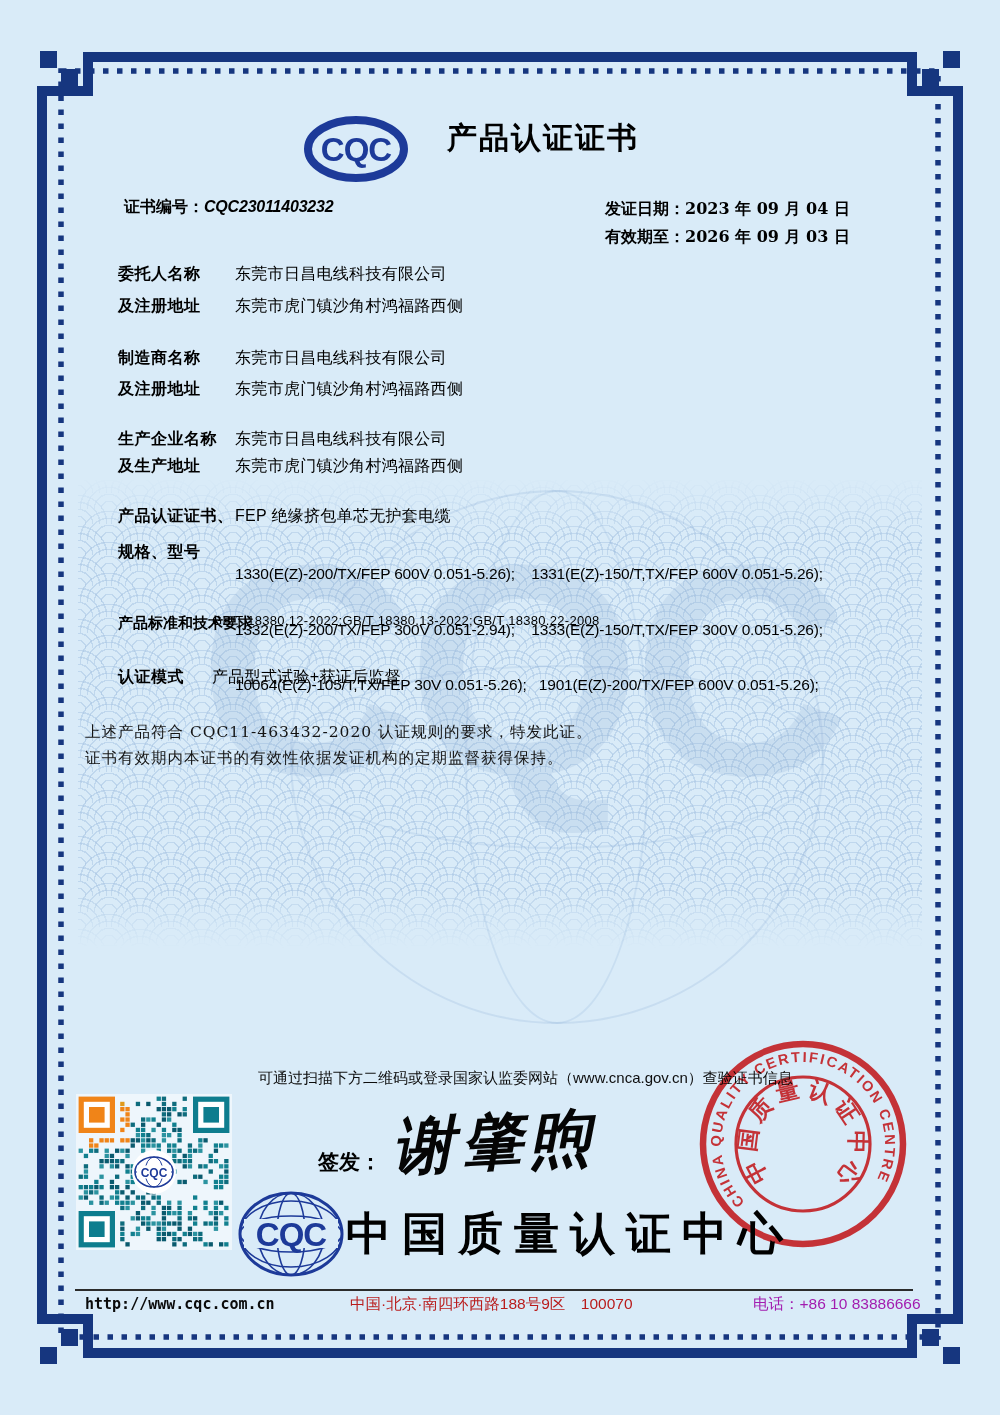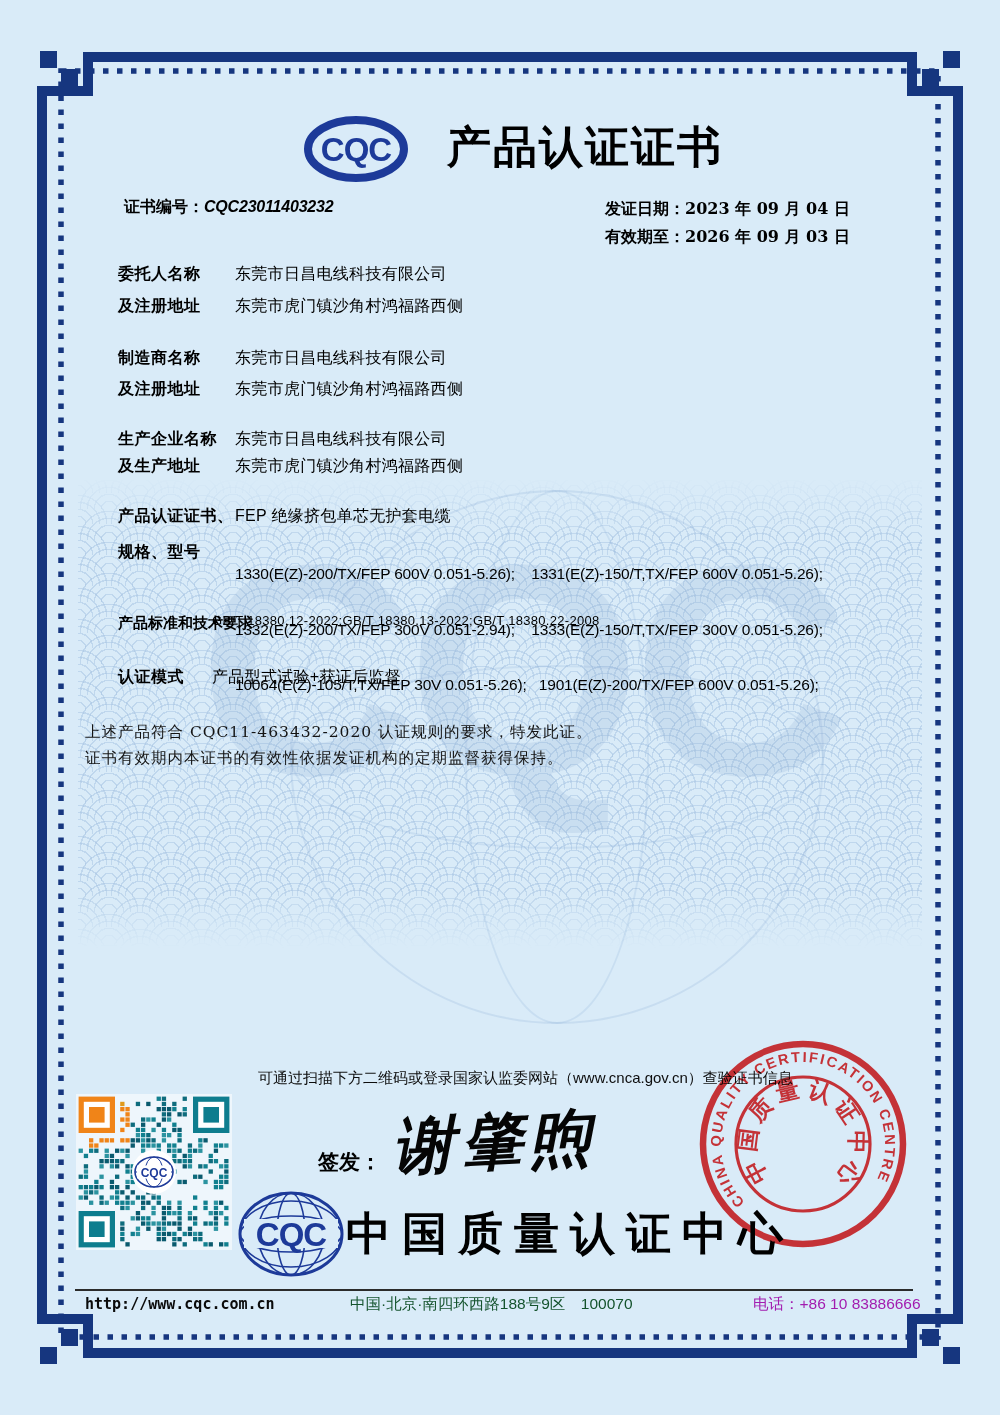--- a/index.html
+++ b/index.html
@@ -33,41 +33,41 @@
     -webkit-mask-image:linear-gradient(180deg,transparent 0,#000 60px,#000 410px,transparent 470px);
             mask-image:linear-gradient(180deg,transparent 0,#000 60px,#000 410px,transparent 470px);
   }
   .wm-text{
     left:150px;top:520px;width:740px;text-align:center;
     font-family:var(--sans);font-weight:bold;font-size:300px;line-height:1;
     letter-spacing:-8px;color:rgba(140,172,212,.20);
   }
 
   
-  .title{left:447px;top:118px;font-size:44px;font-weight:bold;letter-spacing:2px;font-family:var(--sans);}
+  .title{left:447px;top:118px;font-size:30px;font-weight:bold;letter-spacing:2px;font-family:var(--sans);}
   .certline{left:124px;top:197px;font-size:16px;}
   .certline .lab{font-family:var(--serif);font-weight:bold;}
   .certline .val{font-family:var(--sans);font-weight:bold;letter-spacing:-.2px;font-style:italic;}
   .dates{left:605px;top:195px;font-family:var(--serif);font-weight:bold;font-size:16px;line-height:28px;white-space:nowrap;}
 
   
   .flabel{font-weight:bold;font-size:16px;letter-spacing:.5px;white-space:nowrap;margin-left:33px;}
   .fvalue{font-size:16px;letter-spacing:.3px;white-space:nowrap;text-align:right;}
   .models{font-size:15.5px;line-height:18.5px;white-space:pre;letter-spacing:-.2px;}
   .stmt{font-family:var(--serif);font-size:15.5px;letter-spacing:1px;color:#141414;white-space:nowrap;text-align:right;}
 
   
   .note{left:258px;top:1069px;font-size:15px;color:#0d0d0d;white-space:nowrap;}
   .signlab{left:318px;top:1148px;font-family:var(--serif);font-weight:bold;font-size:21px;}
   .signature{left:392px;top:1100px;font-family:var(--serif);font-style:italic;font-weight:700;
     font-size:62px;letter-spacing:6px;color:#050505;transform:rotate(-3deg);}
   .issuer-name{left:346px;top:1204px;font-size:45px;font-weight:600;letter-spacing:11px;color:#000;white-space:nowrap;}
   .rule{left:75px;top:1289px;width:838px;height:2px;background:#2b2b2b;}
   .f-url{left:85px;top:1295px;font-family:var(--mono);font-weight:bold;font-size:15px;color:#0a0a0a;}
-  .f-addr{left:350px;top:1294px;font-size:15.5px;color:#14532d;}
+  .f-addr{left:350px;top:1294px;font-size:15.5px;color:#b91c1c;}
   .f-phone{left:753px;top:1294px;font-size:15.5px;color:#a21caf;}
 
   .seal{left:697px;top:1038px;opacity:.93;mix-blend-mode:multiply;}
   .qr{left:76px;top:1094px;}
 </style>
 </head>
 <body>
 
 <div class="page">
 

